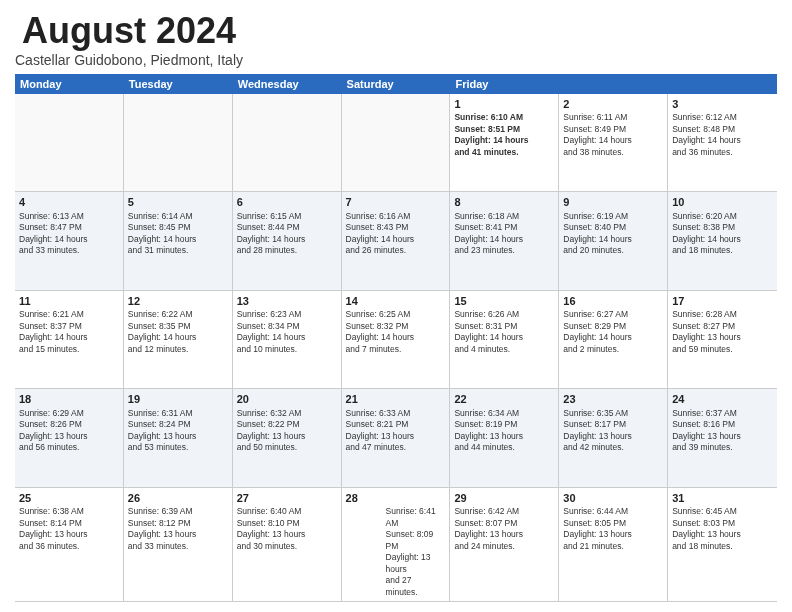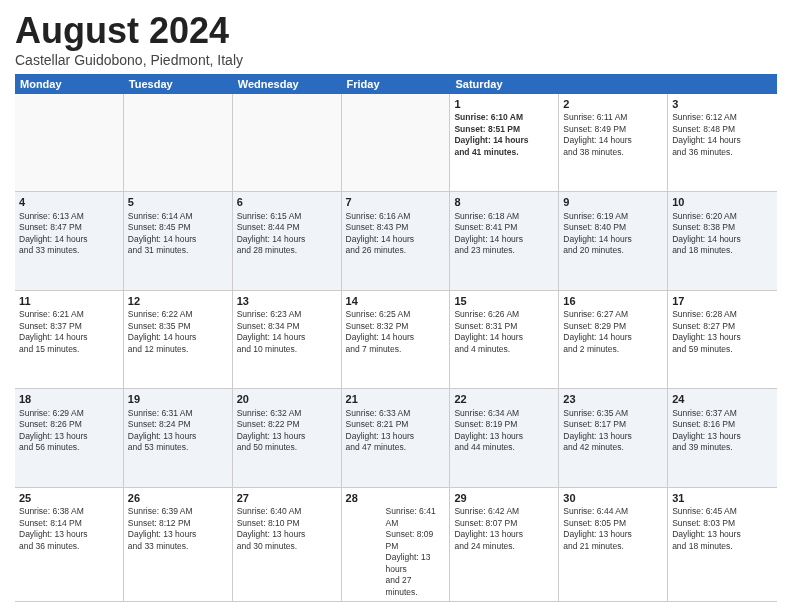--- a/index.html
+++ b/index.html
@@ -22,21 +22,21 @@
       justify-content: space-between;
       align-items: flex-start;
       margin-bottom: 6px;
     }
     .logo {
       display: flex;
       flex-direction: column;
       align-items: flex-start;
     }
     .title-block {
-      text-align: left;
+      text-align: center;
     }
     .month-title {
       font-size: 36px;
       font-weight: bold;
       color: #222;
     }
     .location-title {
       font-size: 14px;
       color: #444;
     }
@@ -107,22 +107,22 @@
       <div class="month-title">August 2024</div>
       <div class="location-title">Castellar Guidobono, Piedmont, Italy</div>
     </div>
   </div>
 
   <div class="calendar">
     <div class="cal-header">
       <div class="cal-header-cell">Monday</div>
       <div class="cal-header-cell">Tuesday</div>
       <div class="cal-header-cell">Wednesday</div>
+      <div class="cal-header-cell">Saturday</div>
       <div class="cal-header-cell">Friday</div>
-      <div class="cal-header-cell">Saturday</div>
     </div>
     <div class="cal-body" id="cal-body">
     <div class="cal-row">
           <div class="cal-cell empty"></div>
           <div class="cal-cell empty"></div>
           <div class="cal-cell empty"></div>
           <div class="cal-cell empty"></div>
           <div class="cal-cell">
             <span class="day-num">1</span>
             <div class="cell-info" style="white-space: pre-line; font-weight: bold;">Sunrise: 6:10 AM

